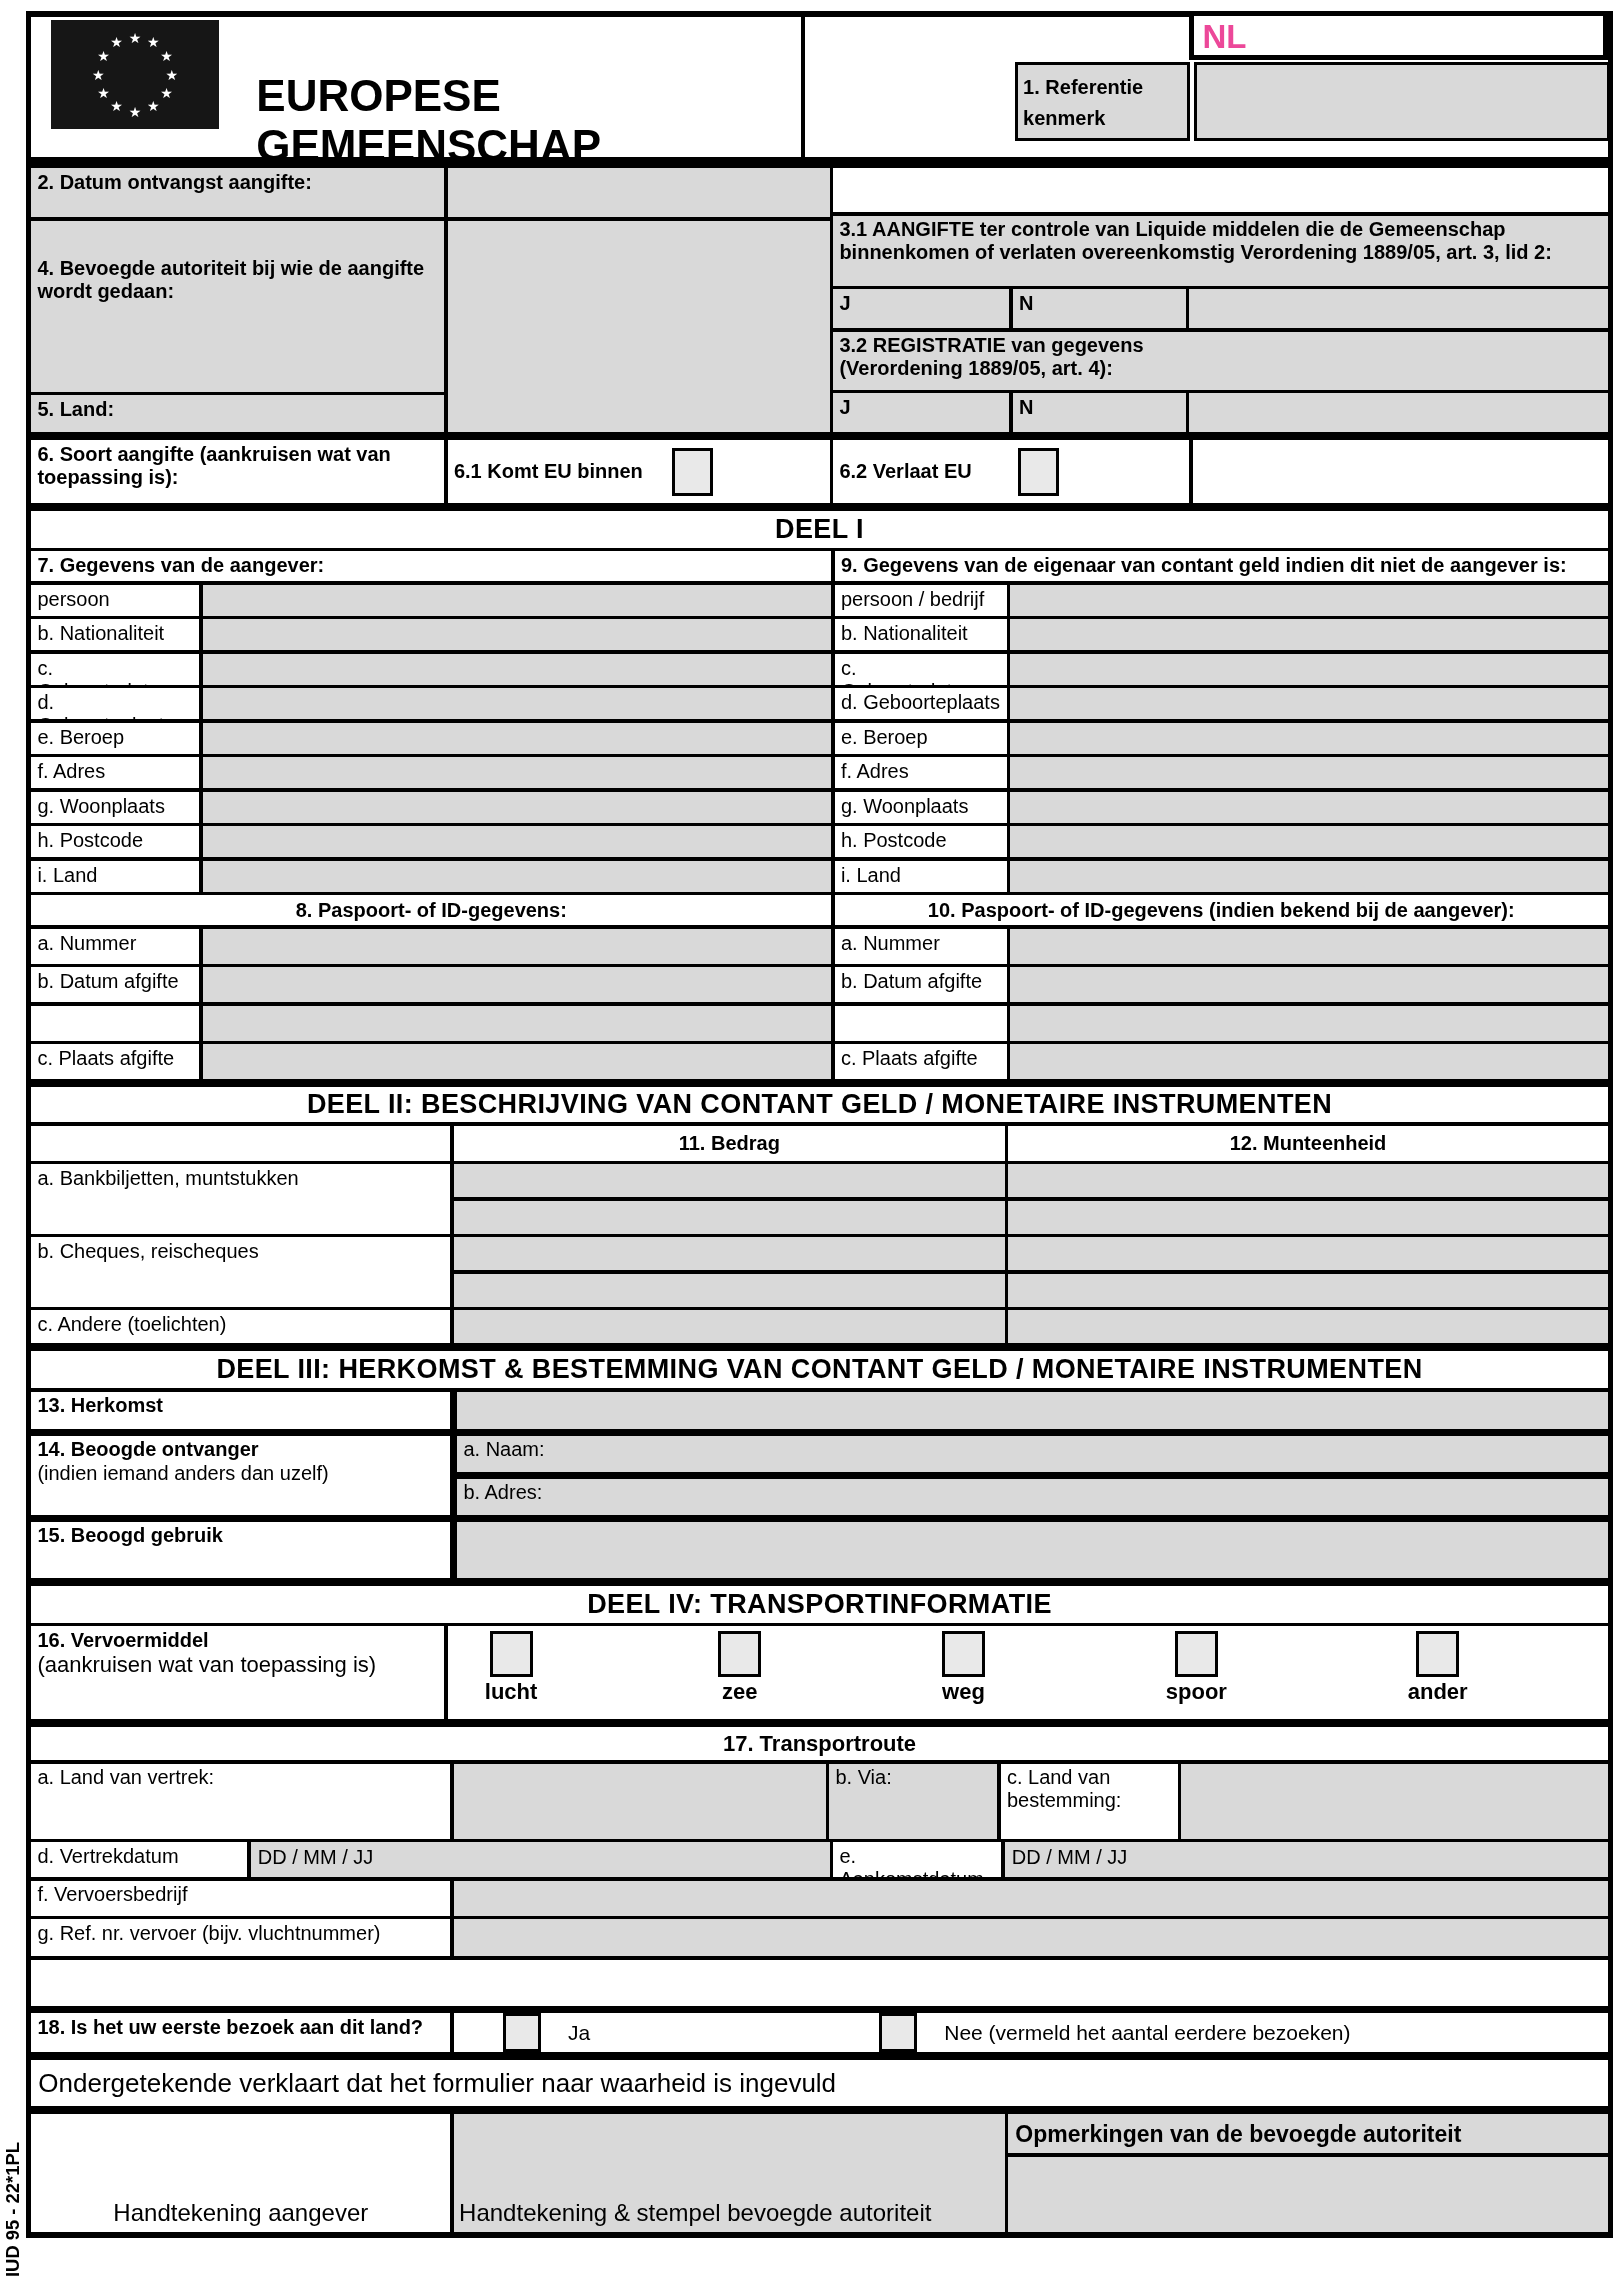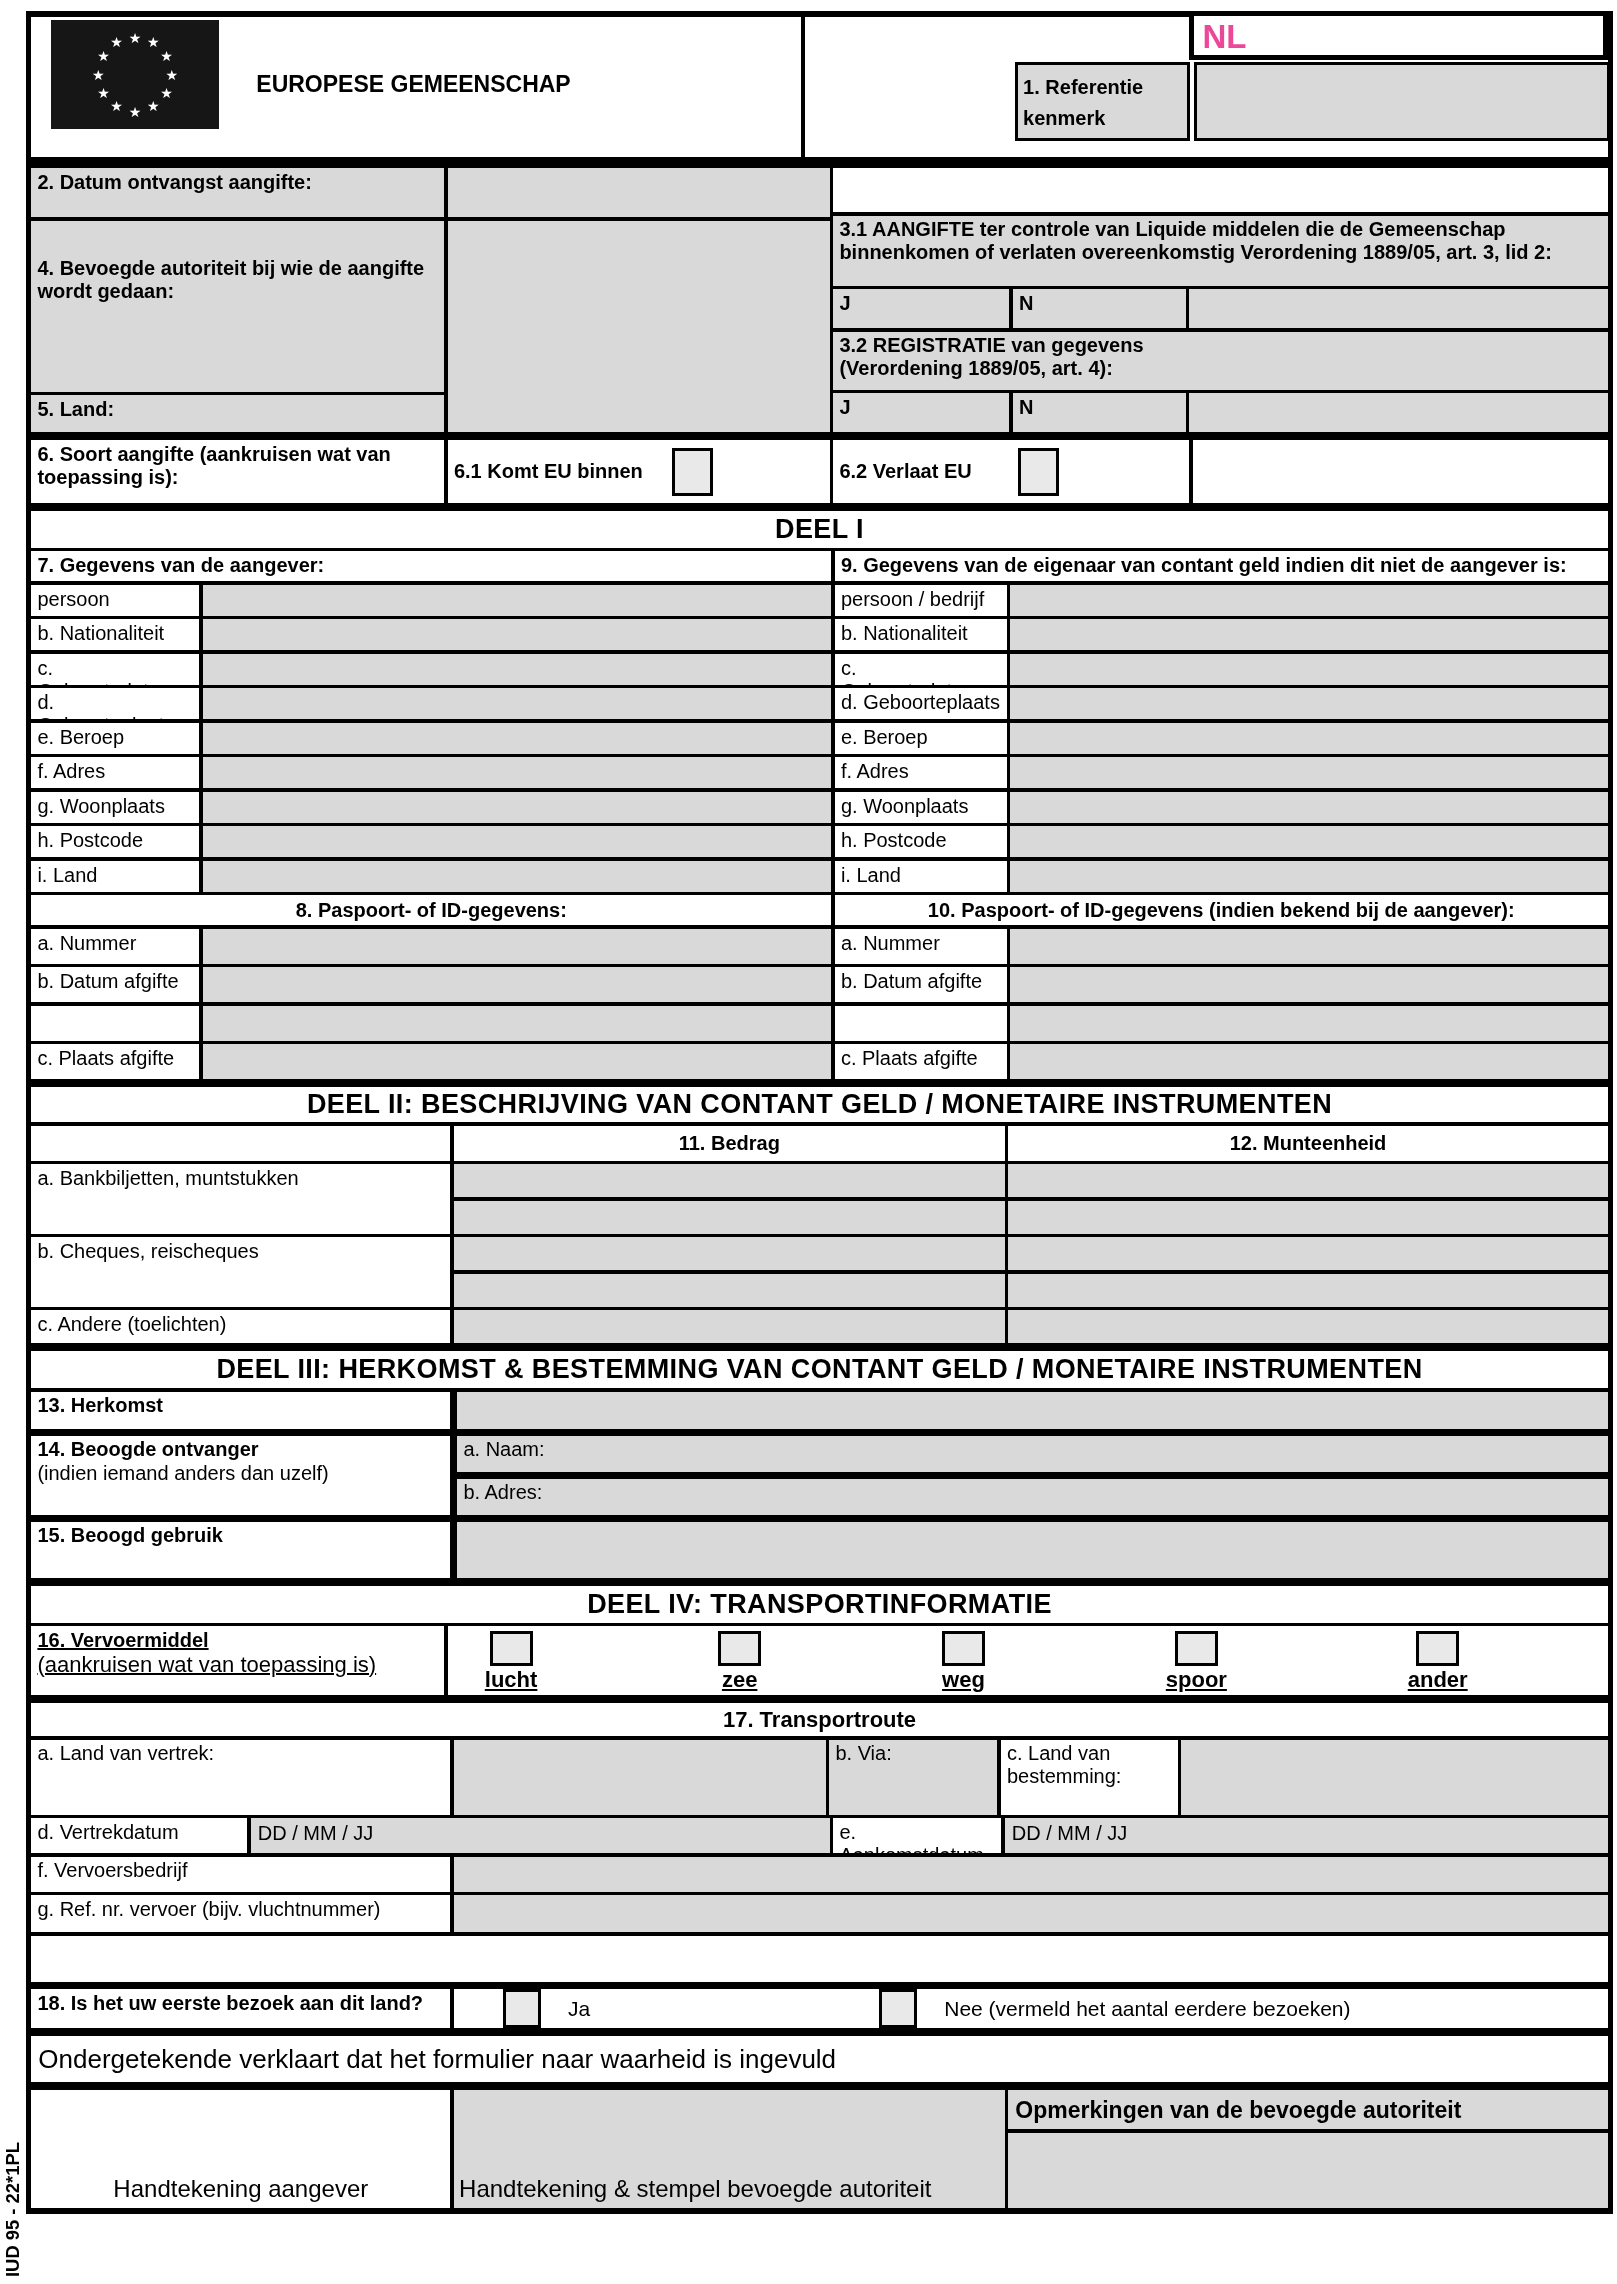--- a/index.html
+++ b/index.html
@@ -17,21 +17,21 @@
   .center{display:flex;align-items:center;justify-content:center;}
   .vmid{display:flex;align-items:center;}
   .mt{margin-top:4.4px;}
   .deel-title{font-size:27px;font-weight:700;letter-spacing:0.4px;}
   .cb{background:#e9e9e9;border:3.5px solid #000;width:35px;height:42px;box-sizing:content-box;}
   .cb.sm{width:32px;height:33px;}
   
   .header-band{height:140px;}
   .hdr-left{width:770px;position:relative;}
   .flag{position:absolute;left:19.3px;top:3.5px;width:168px;height:109px;background:#161616;}
-  .main-title{position:absolute;left:225px;top:54px;font-size:23px;font-weight:700;}
+  .main-title{position:absolute;left:225px;top:54px;font-size:44px;font-weight:700;}
   .hdr-right{flex:1;position:relative;}
   .nl-box{position:absolute;right:0;top:-5.3px;width:419px;height:49px;border:5.3px solid #000;
           background:#fff;font-size:33px;font-weight:700;color:#ec4899;padding:0 0 0 8.8px;
           box-sizing:border-box;line-height:42px;}
   .ref-label{position:absolute;left:210px;top:45px;width:175px;height:79px;background:#d9d9d9;
              border:3.5px solid #000;box-sizing:border-box;font-size:20px;font-weight:700;
              padding:7px 3.5px 0 5.3px;line-height:1.55;}
   .ref-field{position:absolute;left:389px;top:45px;width:416px;height:79px;background:#d9d9d9;
              border:3.5px solid #000;box-sizing:border-box;}
   
@@ -323,21 +323,21 @@
       <div class="field lbl rl">a. Naam:</div>
       <div class="field lbl rl">b. Adres:</div>
 
       <div class="cell lbl">15. Beoogd gebruik</div>
       <div class="field"></div>
     </div>
 
     <div class="cell center mt" style="height:37px;">
       <span class="deel-title">DEEL IV: TRANSPORTINFORMATIE</span>
     </div>
-    <div class="band" style="height:69px;text-decoration:underline;">
+    <div class="band" style="height:93px;">
       <div class="cell lbl w471">
         <span>16. Vervoermiddel</span><br>
         <span class="sub" style="font-size:22px;">(aankruisen wat van toepassing is)</span>
       </div>
       <div class="cell grow modes">
         <div class="mode">
           <span class="cb" style="width:37px;height:40px;"></span>
           <span class="mlbl">lucht</span>
         </div>
         <div class="mode">

